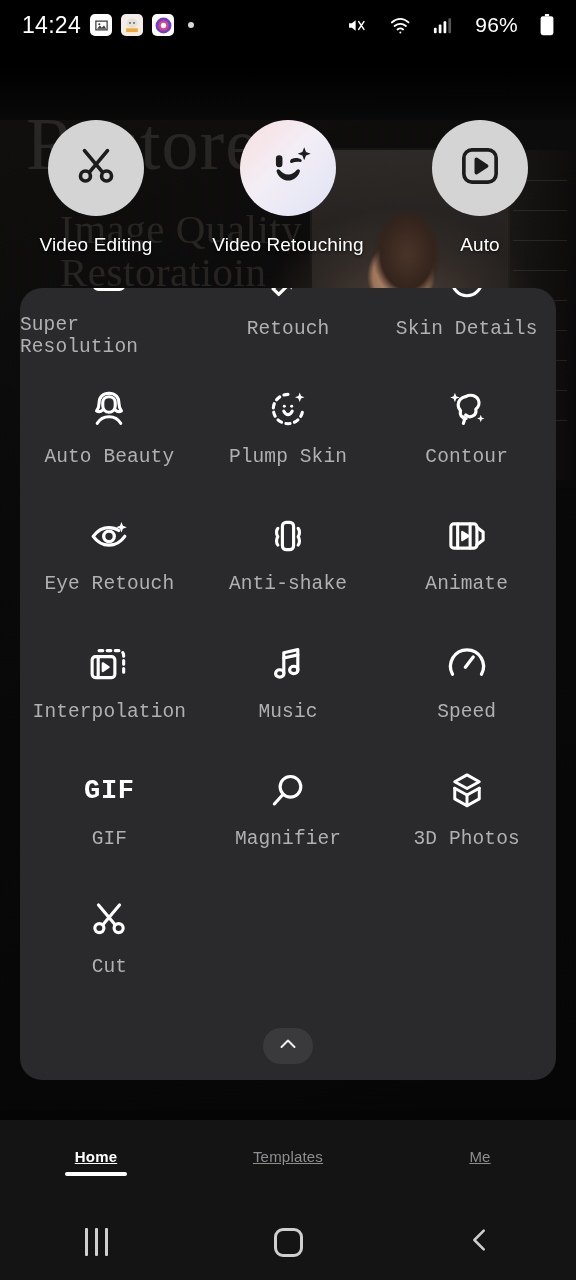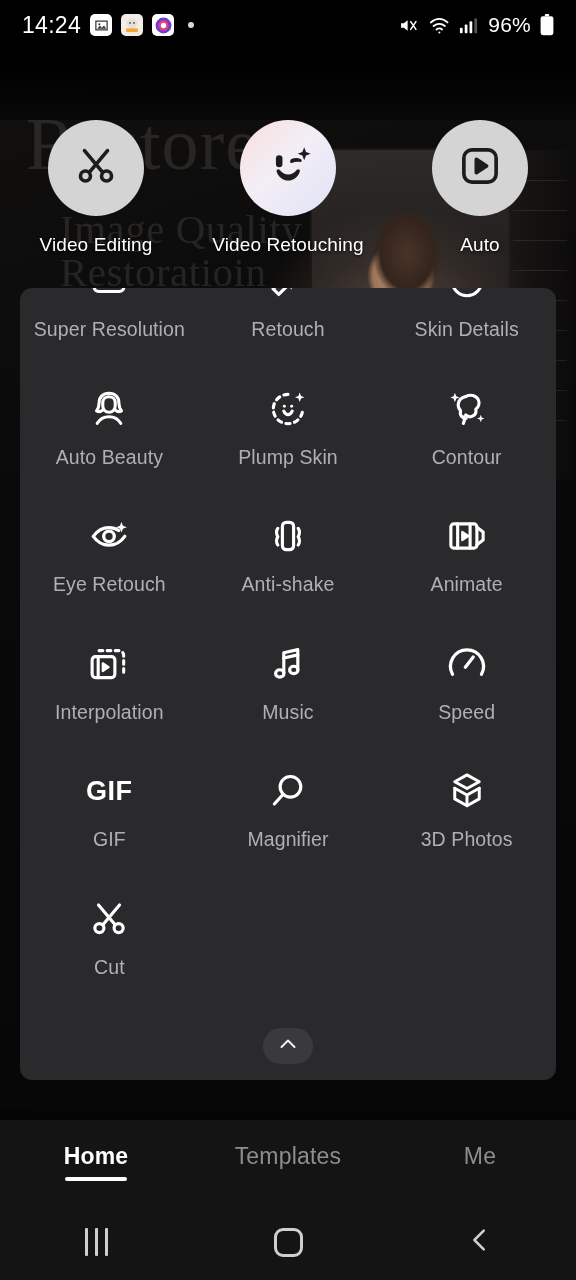--- a/index.html
+++ b/index.html
@@ -74,21 +74,21 @@
   .sb-clock { color:#fff; font-size:23px; font-weight:400; letter-spacing:0.3px; }
   .sb-appicon {
     width:22px; height:22px; border-radius:5px;
     display:flex; align-items:center; justify-content:center;
     font-size:13px; overflow:hidden;
   }
   .ico-gallery { background:#fff; color:#333; }
   .ico-char    { background:#f2ede6; }
   .ico-cam     { background:#fff; }
   .sb-dot { width:6px; height:6px; border-radius:50%; background:#d8d8d8; margin-left:5px; }
-  .sb-right { display:flex; align-items:center; gap:9px; }
+  .sb-right { display:flex; align-items:center; gap:22px; }
   .sb-pct { color:#fff; font-size:21px; letter-spacing:0.2px; }
   .sb-right svg { display:block; }
 
   
   .actions {
     position:absolute; left:0; top:120px; width:576px;
     display:flex; z-index:20;
   }
   .action { flex:1; display:flex; flex-direction:column; align-items:center; }
   .action-circle {
@@ -100,23 +100,24 @@
   .action-label {
     margin-top:18px; color:#fff; font-size:19px; letter-spacing:0.1px;
     text-shadow:0 1px 3px rgba(0,0,0,0.85);
   }
 
   
   .panel {
     position:absolute; left:20px; top:288px;
     width:536px; height:792px;
     background:#2a2a2c;
-    border-radius:12px;
+    border-radius:22px;
     overflow:hidden;
     z-index:18;
+    font-family:Liberation Mono, monospace;
   }
   .grid {
     position:absolute; left:0; top:-60px;
     width:536px;
     display:grid;
     grid-template-columns:repeat(3,1fr);
     row-gap:0;
   }
   .cell {
     height:127.5px;
@@ -145,21 +146,21 @@
     display:flex; align-items:center; justify-content:center;
   }
 
   
   .tabbar {
     position:absolute; left:0; bottom:76px; width:576px; height:84px;
     background:#141415;
     display:flex; align-items:center; z-index:25;
   }
   .tab { flex:1; display:flex; flex-direction:column; align-items:center; }
-  .tab-label { font-size:23px; color:#8e8e90; letter-spacing:0.2px; }
+  .tab-label { font-size:15px; color:#8e8e90; letter-spacing:0.2px;text-decoration:underline; }
   .tab.active .tab-label { color:#fff; font-weight:700; }
   .tab-underline {
     margin-top:7px; width:62px; height:4px; border-radius:2px; background:#fff;
     visibility:hidden;
   }
   .tab.active .tab-underline { visibility:visible; }
 
   
   .sysnav {
     position:absolute; left:0; bottom:0; width:576px; height:76px;

